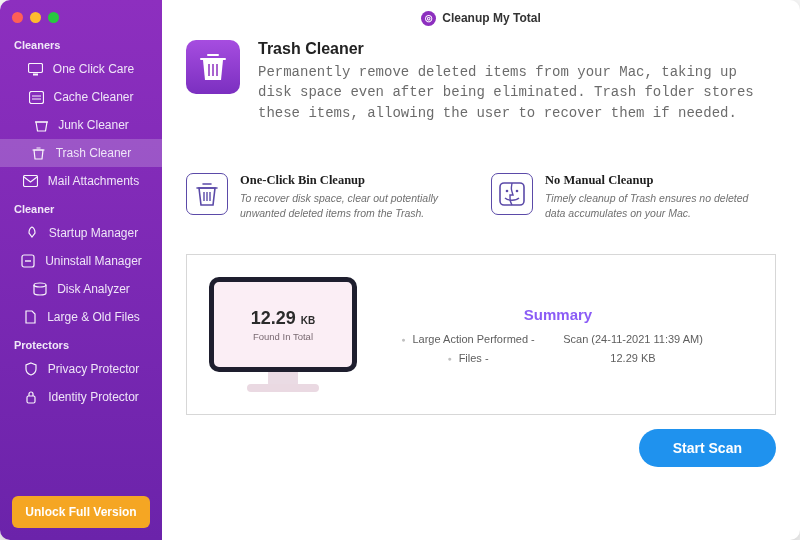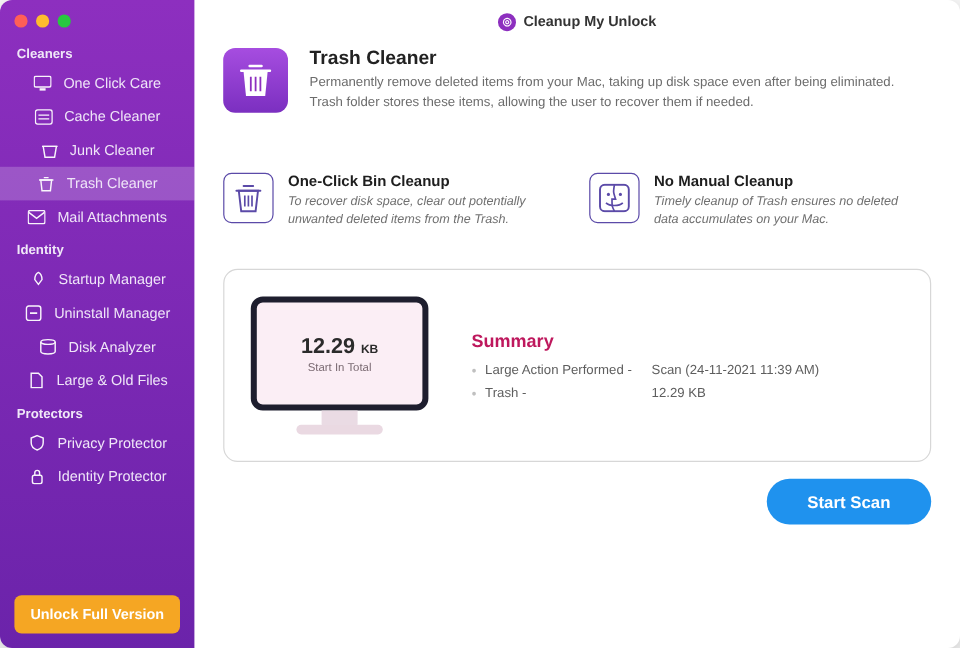--- a/index.html
+++ b/index.html
@@ -52,44 +52,44 @@
     display:inline-flex;align-items:center;justify-content:center;font-size:9px;color:#fff;
   }
   .content { padding: 4px 24px 14px 24px; flex:1; display:flex; flex-direction:column; }
   .hero { display:flex; gap:18px; align-items:flex-start; }
   .hero-icon {
     width:54px;height:54px;border-radius:10px;
     background:linear-gradient(180deg,#a64de0,#7b2fc0);
     display:flex;align-items:center;justify-content:center;
   }
   .hero-text h1 { font-size:16px; font-weight:700; color:#222; margin-bottom:4px;}
-  .hero-text p { font-size:11px; color:#6c6c6c; line-height:1.45; max-width:510px;}
+  .hero-text p { font-size:14px; color:#6c6c6c; line-height:1.45; max-width:510px;font-family:Liberation Mono, monospace;}
   .features { display:flex; gap:20px; margin-top:50px; }
   .feature { display:flex; gap:12px; flex:1; }
   .feature .ficon {
     width:42px;height:42px;border:1.5px solid #5b4aa8;border-radius:7px;
     display:flex;align-items:center;justify-content:center;flex-shrink:0;
   }
-  .feature h3 { font-size:12.5px; font-weight:700; color:#1e1e1e; margin-bottom:3px;}
+  .feature h3 { font-size:12.5px; font-weight:700; color:#1e1e1e; margin-bottom:3px;font-family:Liberation Serif, serif;}
   .feature p { font-size:10.5px; color:#707070; line-height:1.4; max-width:220px;font-style:italic;}
   .summary-card {
-    border:1px solid #d7d7d7; border-radius:12px; margin-top:34px; padding:22px 22px;
-    display:flex; gap:36px; align-items:center;
+    border:1px solid #d7d7d7; border-radius:0; margin-top:34px; padding:22px 22px;
+    display:flex; gap:36px; align-items:center;text-align:center;
   }
   .monitor { display:flex; flex-direction:column; align-items:center; }
   .screen {
     width:148px; height:95px; border:5px solid #1e1e2e; border-radius:10px;
     background:#fbeef5; display:flex; flex-direction:column; align-items:center; justify-content:center;
   }
   .screen .size { font-size:18px; font-weight:600; color:#2b2b2b; }
   .screen .size small { font-size:10px; font-weight:600; }
   .screen .sub { font-size:9.5px; color:#7a6a72; margin-top:2px;}
   .stand { width:30px;height:14px;background:#eadbe4;border-radius:0 0 3px 3px;}
   .base { width:72px;height:8px;background:#ead9e2;border-radius:4px;margin-top:-2px;}
-  .summary-right h2 { font-size:15px; font-weight:700; color:#be185d; margin-bottom:10px;}
+  .summary-right h2 { font-size:15px; font-weight:700; color:#8b5cf6; margin-bottom:10px;}
   .summary-grid { display:grid; grid-template-columns: 150px 180px; row-gap:7px; font-size:11px; color:#5e5e5e;}
   .summary-grid .lab::before { content:"●"; color:#c0c0c0; font-size:7px; margin-right:7px; position:relative; top:-1px;}
   .bottom-bar { display:flex; justify-content:flex-end; padding-top:14px;}
   .scan-btn {
     background:#1f92ee;color:#fff;border:none;border-radius:19px;
     padding:11px 34px;font-size:14px;font-weight:700;cursor:pointer;
   }
   svg { display:block; }
 </style>
 </head>
@@ -147,21 +147,21 @@
   <div class="side-item">
     <span class="icon">
       <svg width="15" height="12" viewBox="0 0 15 12">
           <rect x="0.5" y="0.5" width="14" height="11" rx="1.5" fill="none" stroke="white" stroke-width="1.2"></rect>
           <path d="M1 2l6.5 5L14 2" fill="none" stroke="white" stroke-width="1.2"></path>
         </svg>
     </span>
     <span>Mail Attachments</span>
   </div>
 
-  <div class="section-title">Identity</div>
+  <div class="section-title">Cleaner</div>
 
   <div class="side-item">
     <span class="icon">
       <svg width="14" height="14" viewBox="0 0 14 14">
           <path d="M7 1c2 1 3 3 3 6l-3 4-3-4c0-3 1-5 3-6z" fill="none" stroke="white" stroke-width="1.2"></path>
         </svg>
     </span>
     <span>Startup Manager</span>
   </div>
 
@@ -215,21 +215,21 @@
     <span>Identity Protector</span>
   </div>
 
   <div class="sidebar-spacer"></div>
   <button class="unlock-btn">Unlock Full Version</button>
 </aside>
 
 <main class="main">
   <div class="titlebar">
     <span class="appicon">◎</span>
-    <span>Cleanup My Unlock</span>
+    <span>Cleanup My Total</span>
   </div>
 
   <div class="content">
     <div class="hero">
       <div class="hero-icon">
         <svg width="30" height="32" viewBox="0 0 30 32">
             <path d="M5 9l2 20h16l2-20z" fill="#fff"></path>
             <path d="M3 8h24M10 4h10" stroke="#fff" stroke-width="2" stroke-linecap="round"></path>
             <path d="M11 13v12M15 13v12M19 13v12" stroke="#8d2fbf" stroke-width="1.5"></path>
           </svg>
@@ -271,31 +271,31 @@
       </div>
     </div>
 
     <div class="summary-card">
       <div class="monitor">
         <div class="screen">
           <div class="size">
             <span>12.29</span>
             <small>KB</small>
           </div>
-          <div class="sub">Start In Total</div>
+          <div class="sub">Found In Total</div>
         </div>
         <div class="stand"></div>
           <div class="base"></div>
       </div>
       <div class="summary-right">
         <h2>Summary</h2>
         <div class="summary-grid">
           <div class="lab">Large Action Performed -</div>
           <div>Scan (24-11-2021 11:39 AM)</div>
-          <div class="lab">Trash -</div>
+          <div class="lab">Files -</div>
           <div>12.29 KB</div>
         </div>
       </div>
     </div>
 
     <div class="bottom-bar">
       <button class="scan-btn">Start Scan</button>
     </div>
   </div>
 </main>

